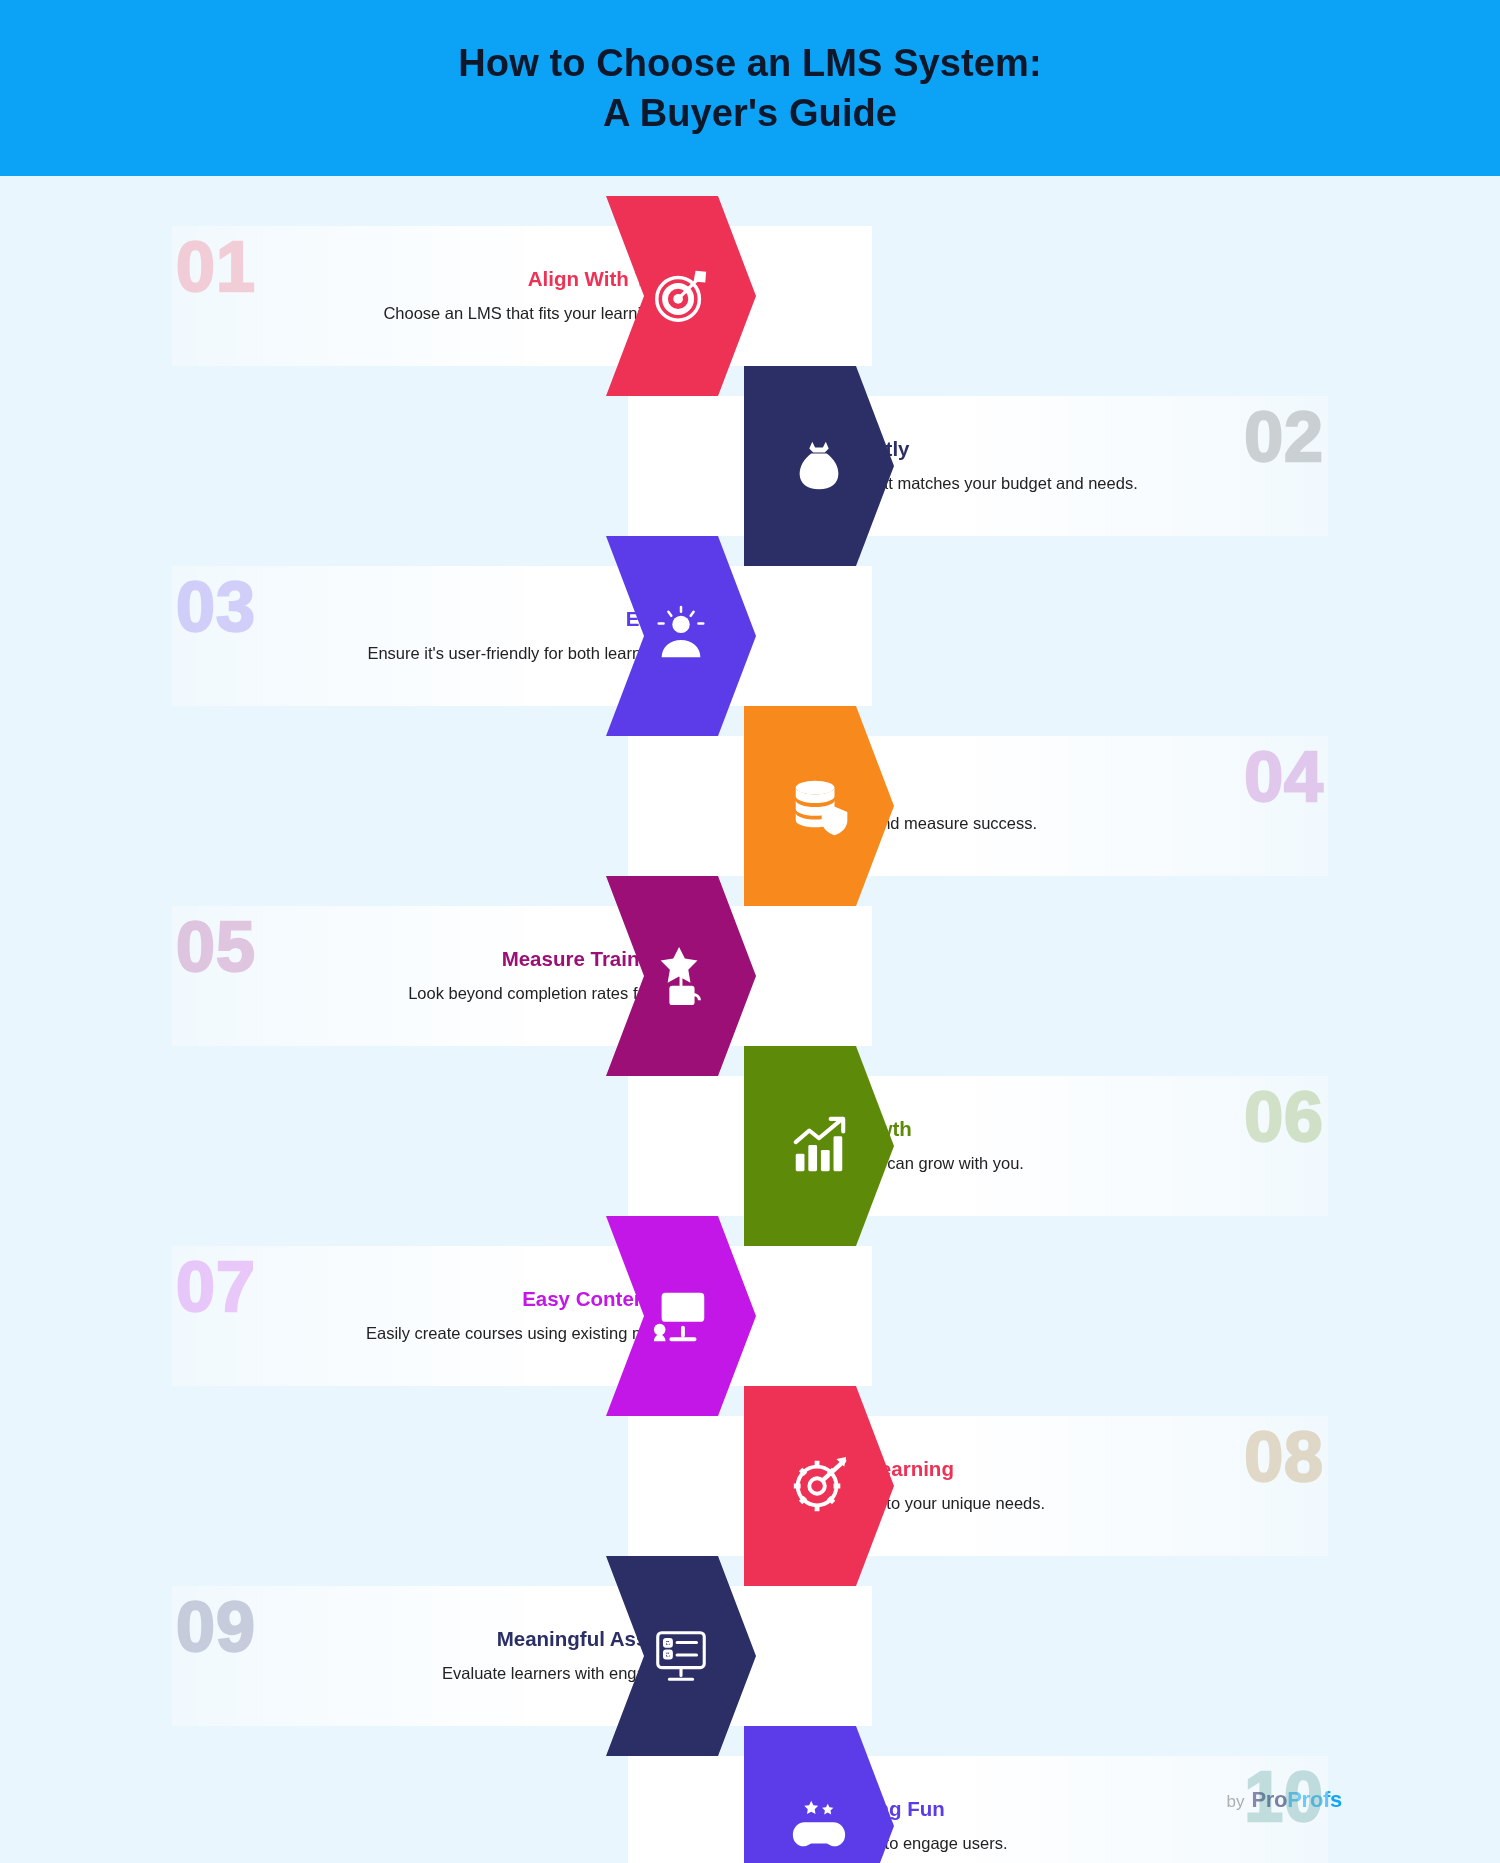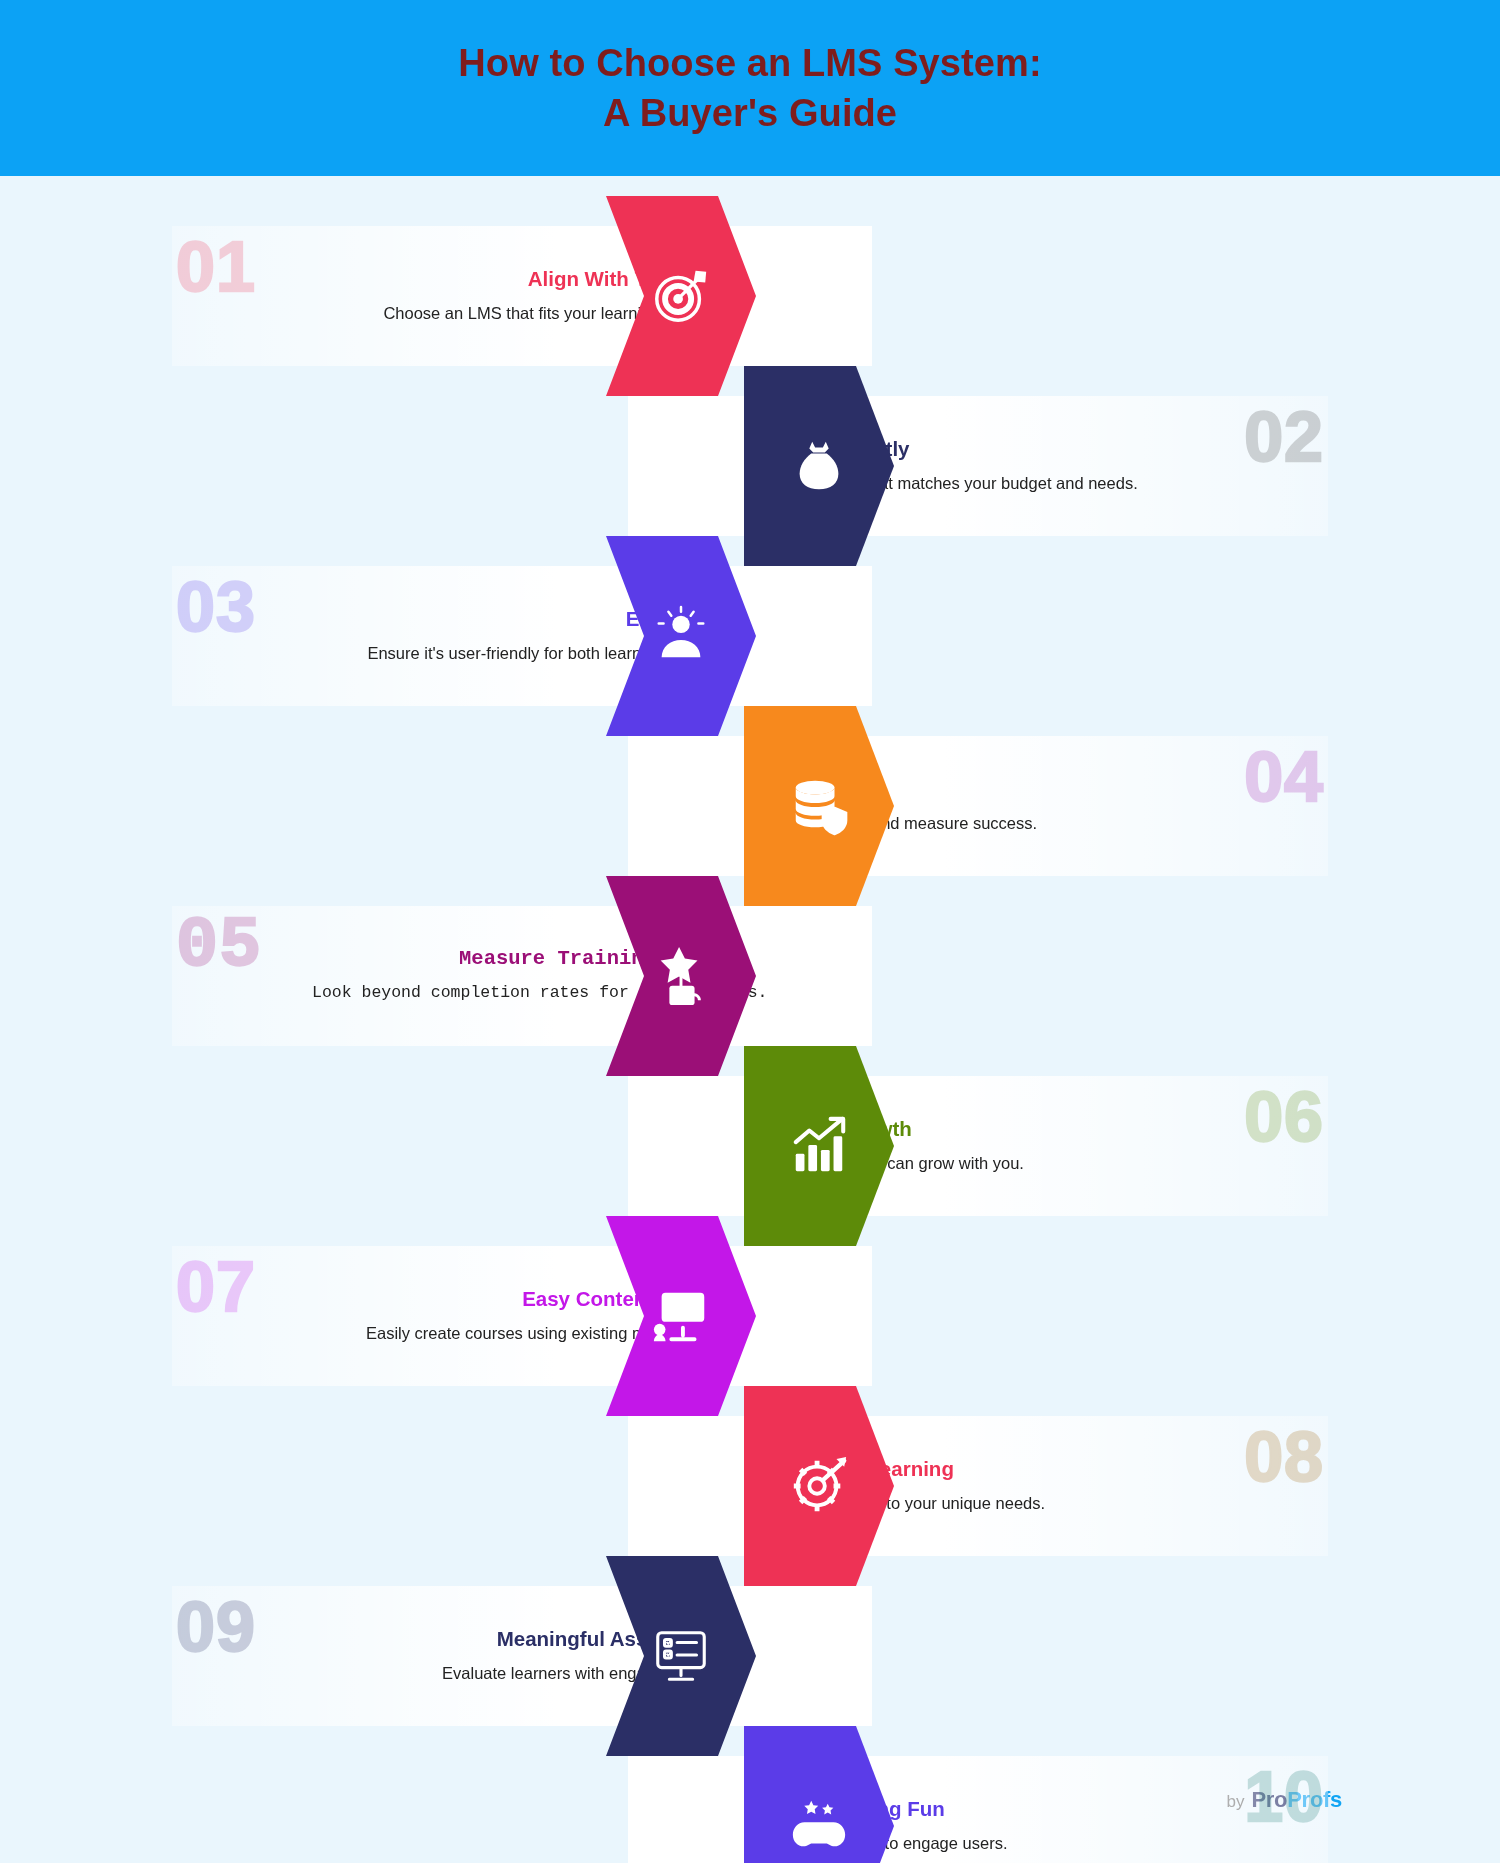--- a/index.html
+++ b/index.html
@@ -14,21 +14,21 @@
 
   
   .header {
     position: absolute; left: 0; top: 0;
     width: 1500px; height: 176px;
     background: #0CA2F5;
     display: flex; flex-direction: column;
     align-items: center; justify-content: center;
   }
   .header h1 {
-    color: #7f1d1d;
+    color: #0f172a;
     font-size: 38px;
     font-weight: bold;
     line-height: 1.32;
     text-align: center;
     letter-spacing: 0.1px;
   }
   .header h1 .l2 { display: block; text-align: center; }
 
   
   .steps {
@@ -231,21 +231,21 @@
               <ellipse cx="28" cy="13" rx="20" ry="7"></ellipse>
               <path d="M8 13v9c0 4 9 7 20 7s20-3 20-7v-9c0 4-9 7-20 7S8 17 8 13z"></path>
               <path d="M8 26v9c0 4 9 7 20 7s20-3 20-7v-9c0 4-9 7-20 7S8 30 8 26z"></path>
               <path d="M8 39v8c0 4 9 7 20 7s20-3 20-7v-8c0 4-9 7-20 7S8 43 8 39z"></path>
               <path d="M48 34l12 5v8c0 7-6 12-12 14-6-2-12-7-12-14v-8z" fill="currentColor" stroke="#fff" stroke-width="2.5"></path>
               <path d="M42 46l4 4 8-8" stroke="#fff" stroke-width="3.4" fill="none" stroke-linecap="round" stroke-linejoin="round"></path>
             </svg>
           </div>
         </div>
       </div>
-      <div class="row left" style="top: 700px; z-index: 26; font-family: Liberation Mono, monospace;">
+      <div class="row left" style="top: 700px; z-index: 26;">
         <div class="ghostnum" style="color: rgb(155, 15, 119);">05</div>
         <div class="card">
           <div class="card-text">
             <div class="card-title" style="color: rgb(155, 15, 119);">Measure Training Impact</div>
             <div class="card-desc">Look beyond completion rates for real results.</div>
           </div>
         </div>
         <div class="hex">
           <svg viewBox="0 0 150 200" preserveAspectRatio="none">
             <polygon points="0,0 112,0 150,100 112,200 0,200 38,100" fill="#9B0F77"></polygon>

